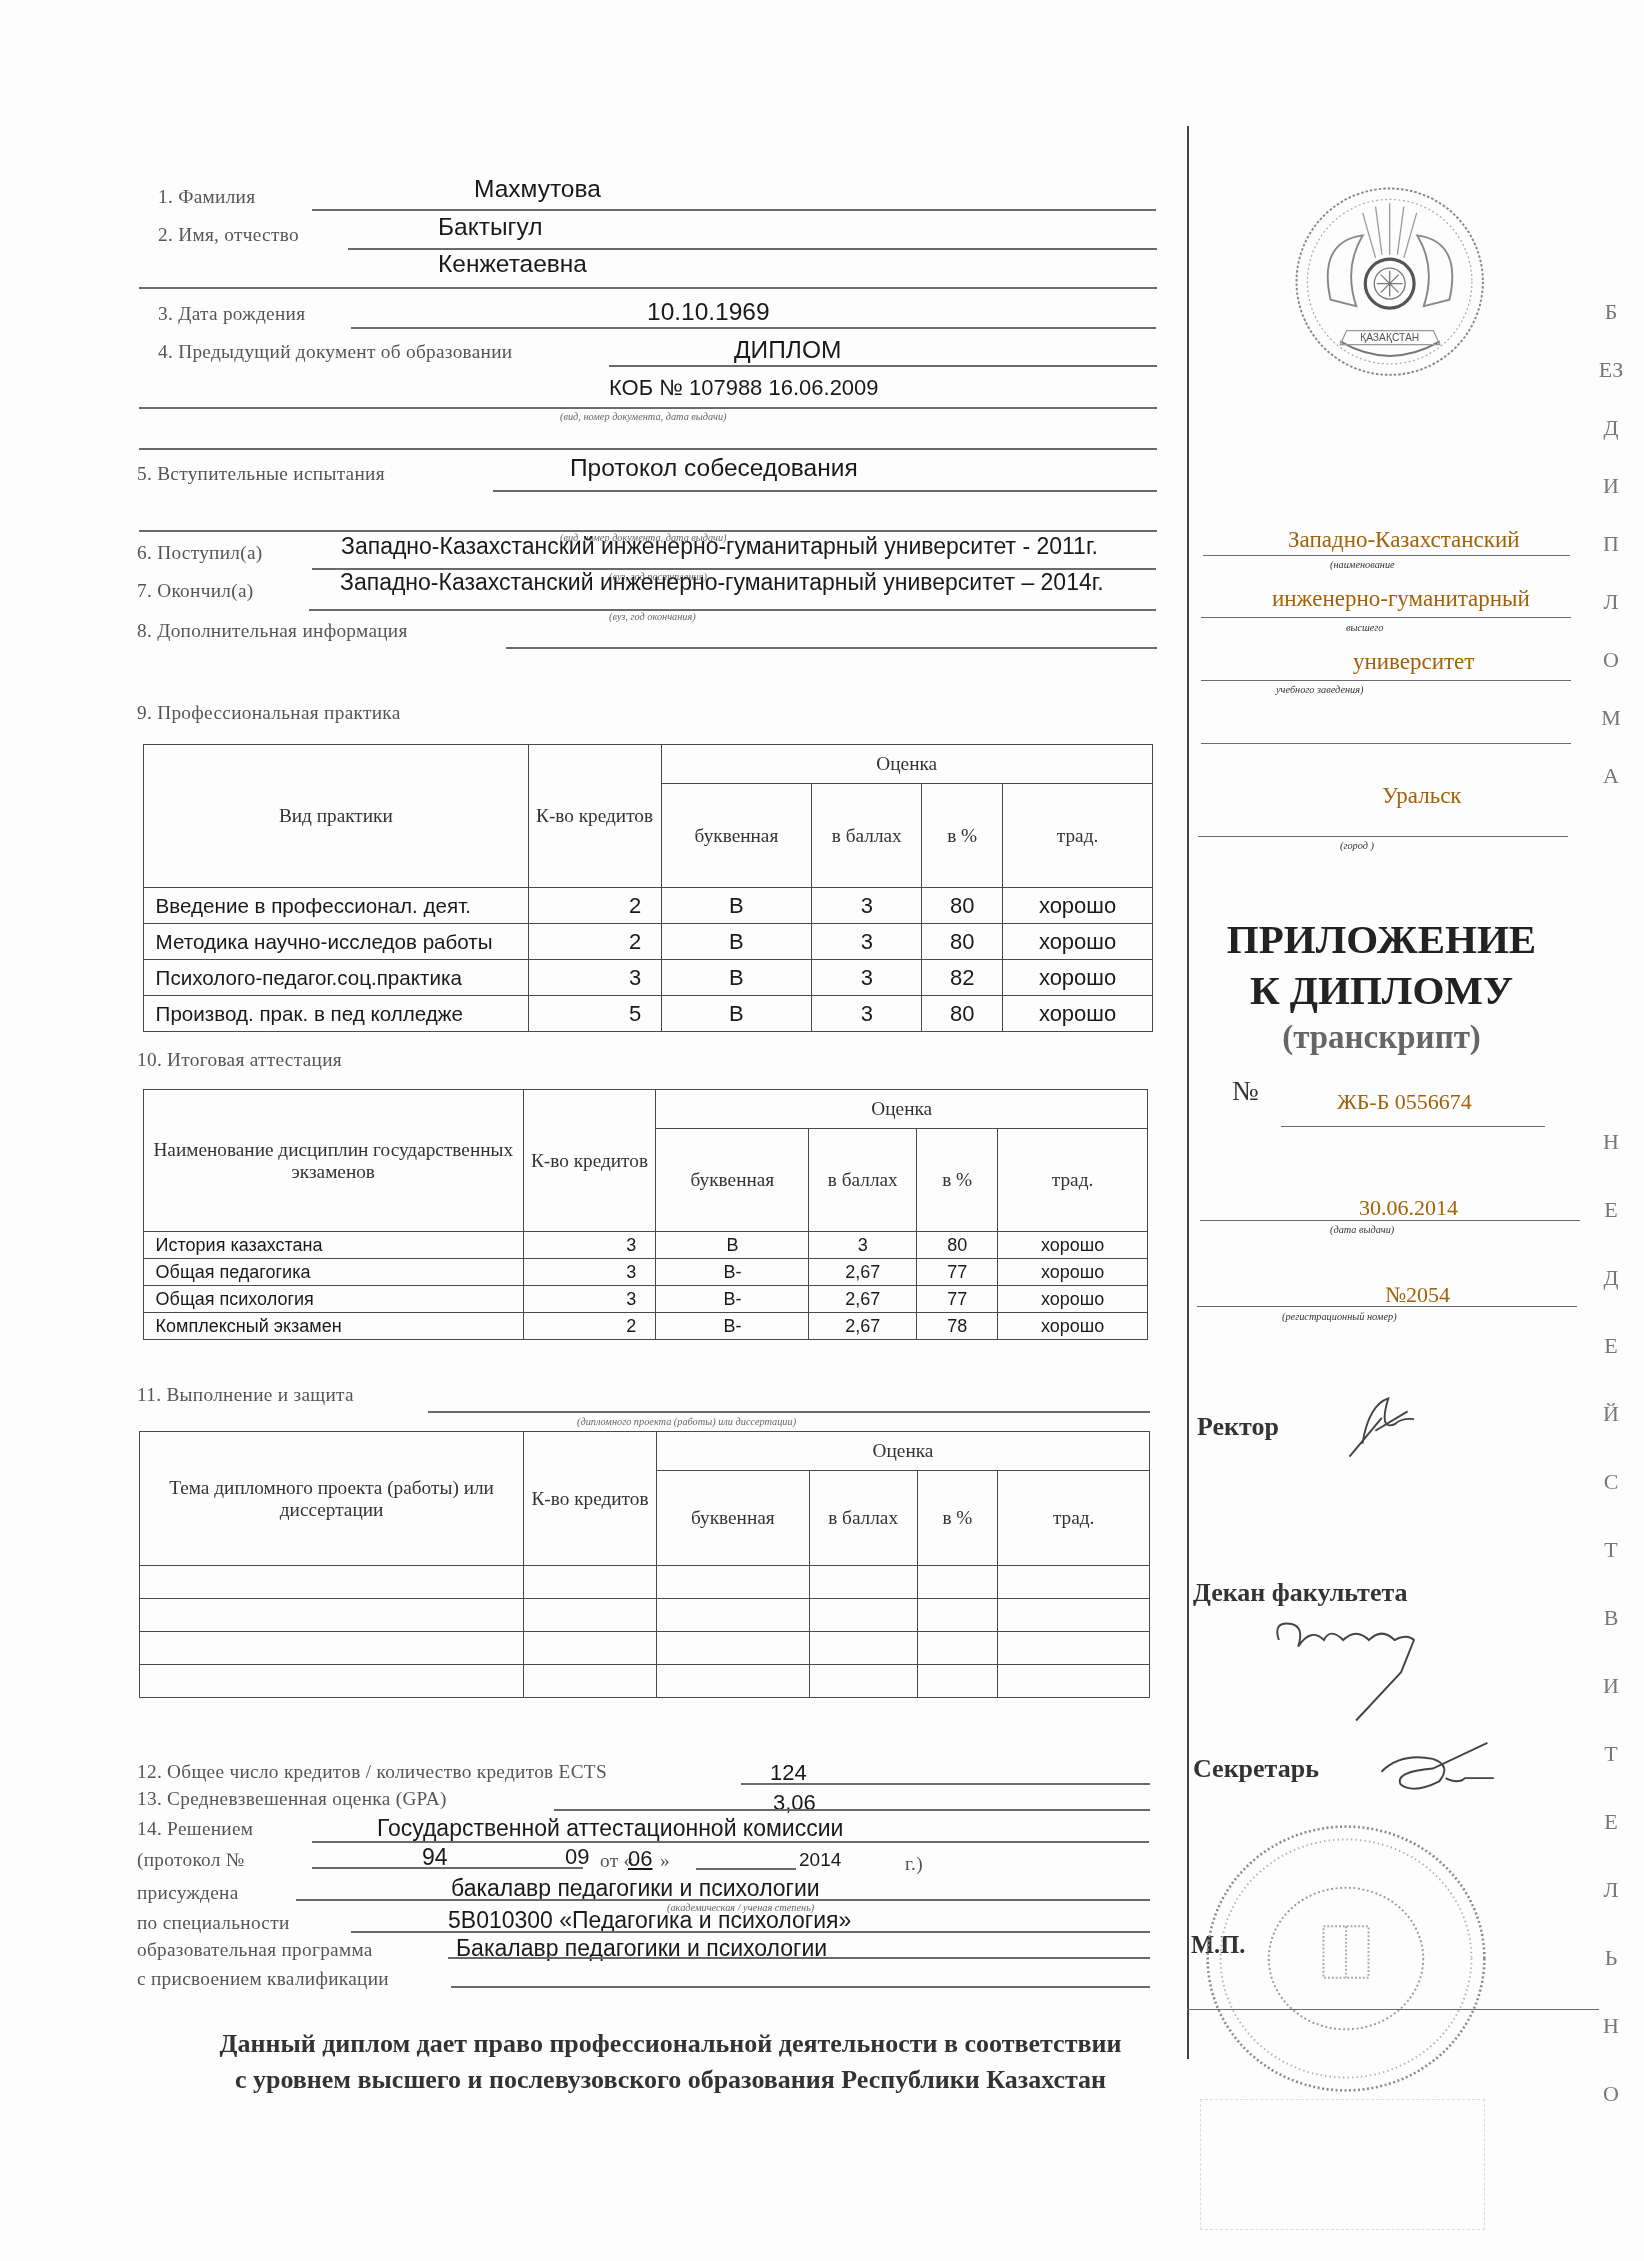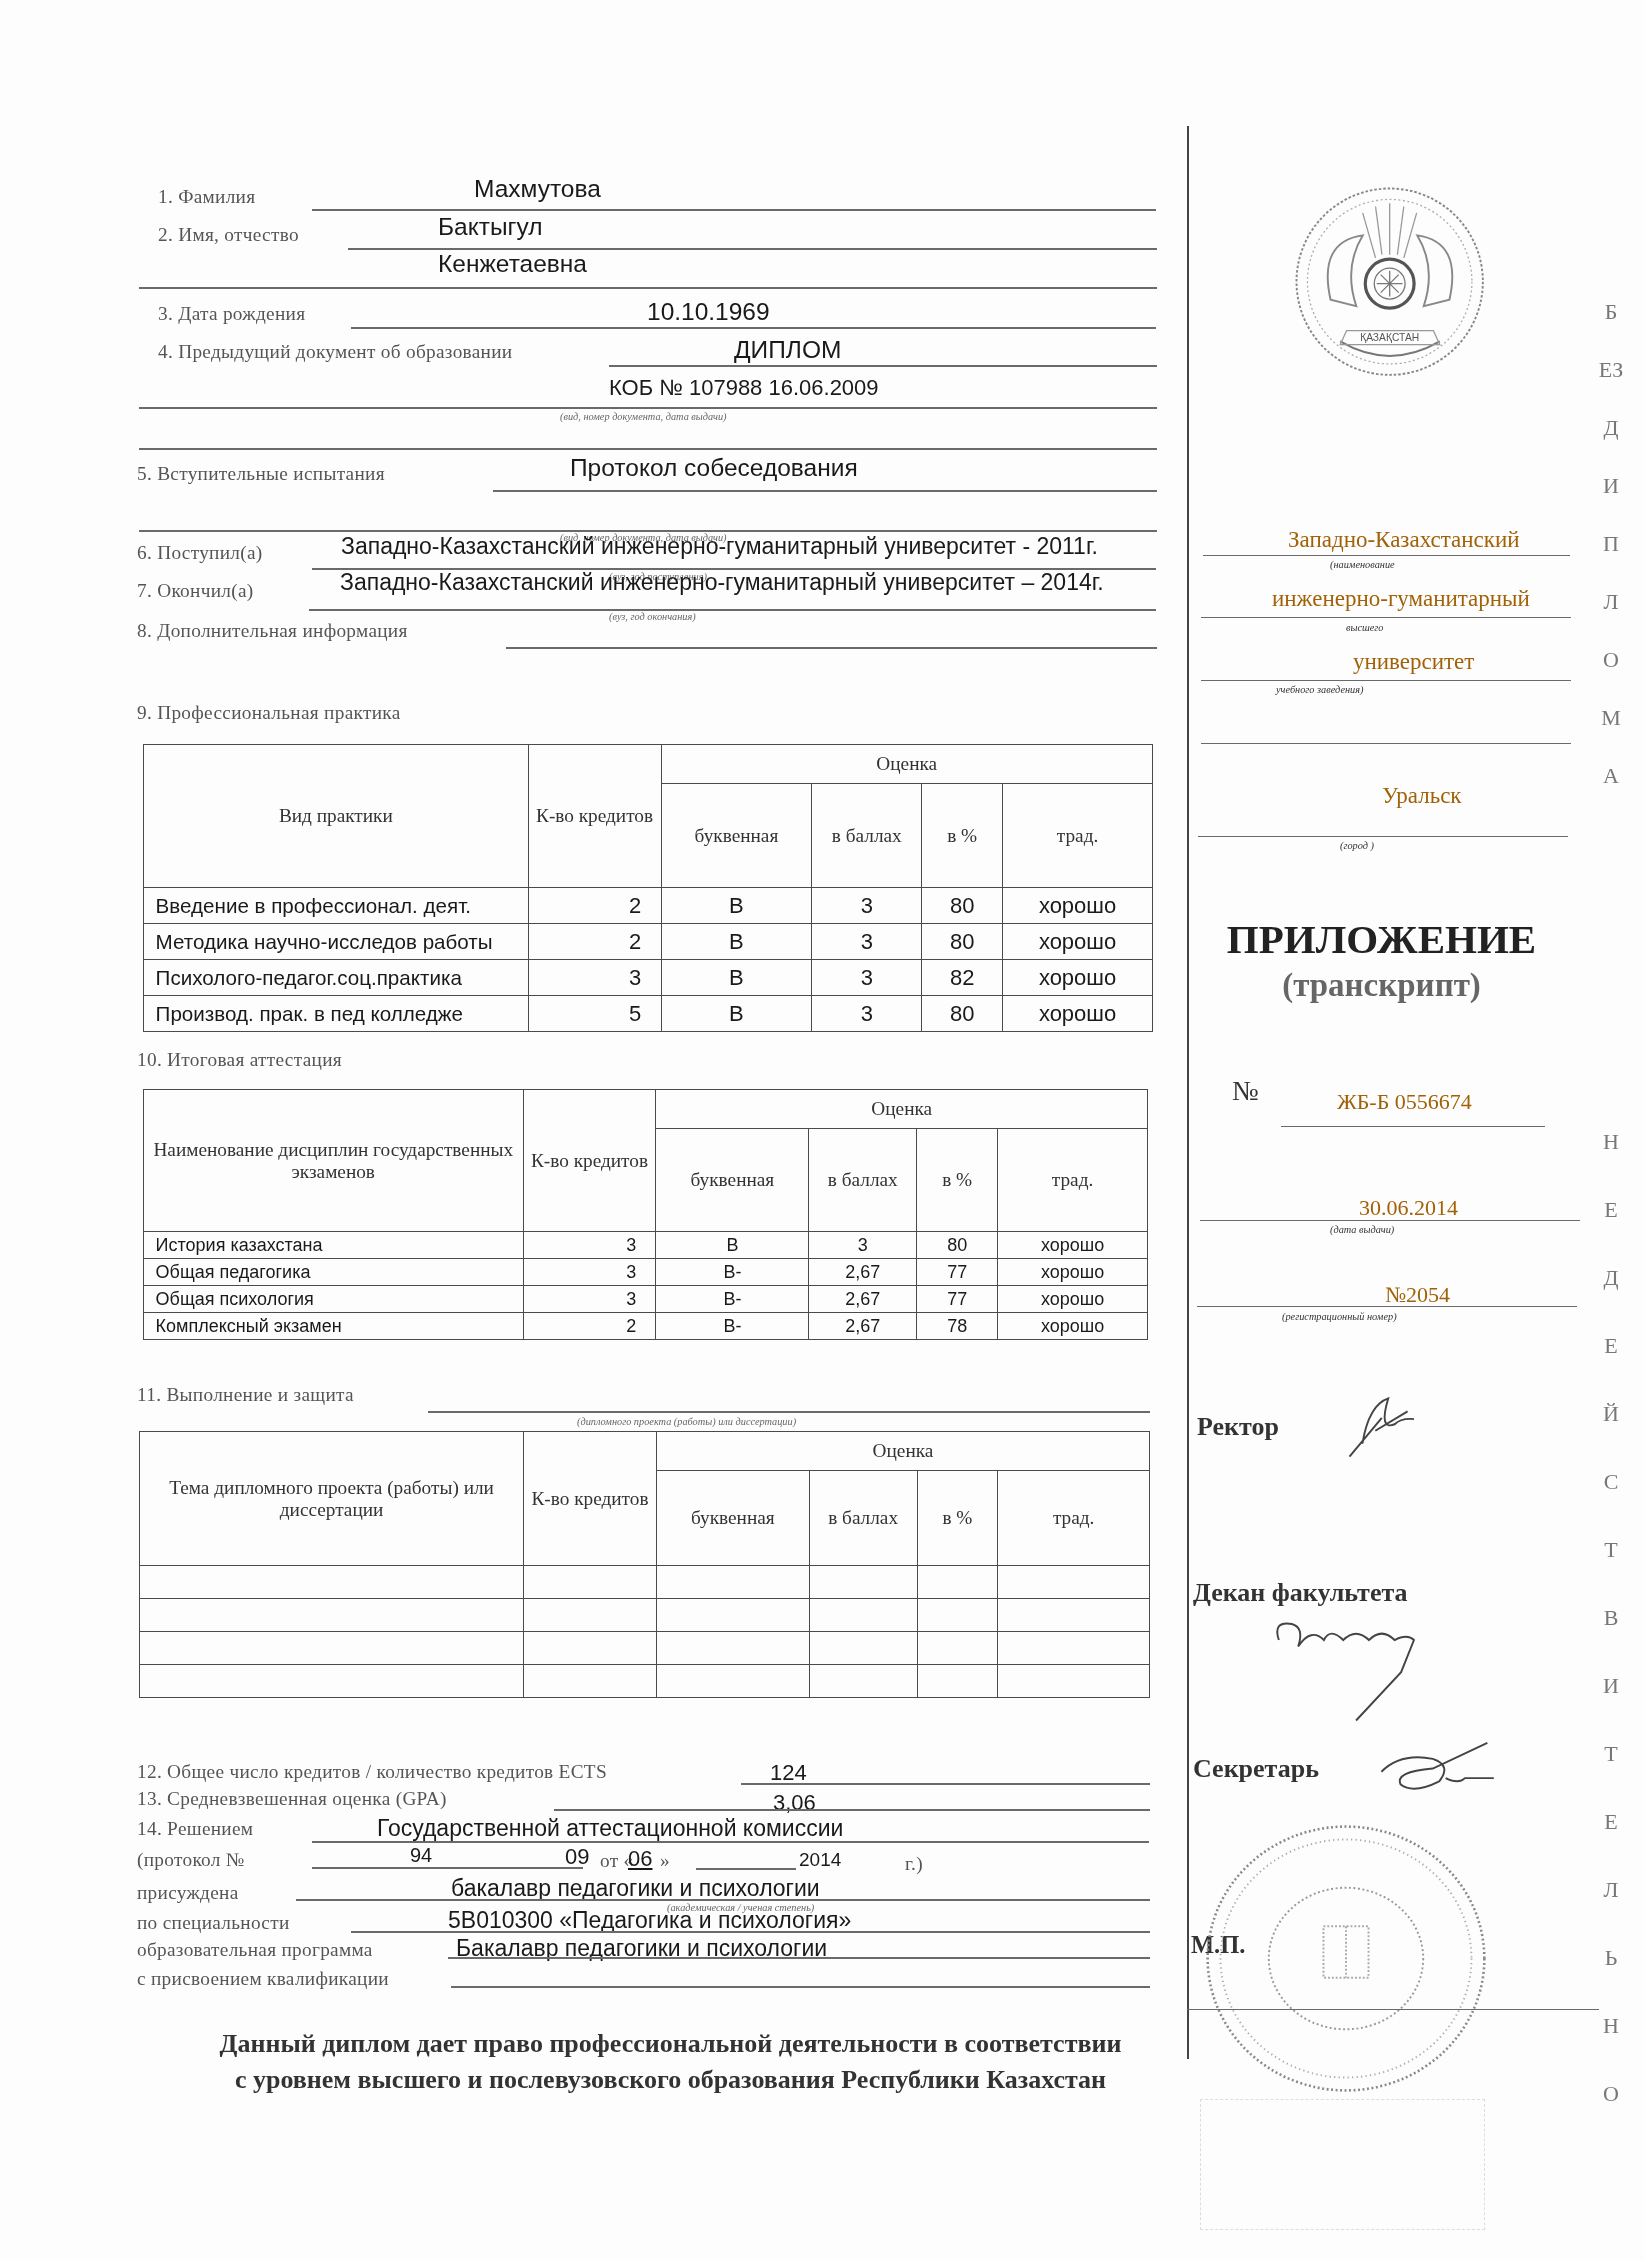--- a/index.html
+++ b/index.html
@@ -261,21 +261,21 @@
 
   <span class="lbl" style="left:137px;top:1788px;">13. Средневзвешенная оценка (GPA)</span>
   <span class="val" style="left:773px;top:1790px;font-size:22px;">3,06</span>
   <div class="line" style="left:554px;top:1809px;width:596px;"></div>
 
   <span class="lbl" style="left:137px;top:1818px;">14. Решением</span>
   <span class="val" style="left:377px;top:1815px;font-size:23px;">Государственной аттестационной комиссии</span>
   <div class="line" style="left:312px;top:1841px;width:837px;"></div>
 
   <span class="lbl" style="left:137px;top:1849px;">(протокол №</span>
-  <span class="val" style="left:410px;top:1844px;font-size:20px;">94</span>
+  <span class="val" style="left:422px;top:1844px;font-size:23px;">94</span>
   <span class="val" style="left:565px;top:1844px;font-size:22px;">09</span>
   <div class="line" style="left:312px;top:1867px;width:271px;"></div>
   <span class="lbl" style="left:600px;top:1850px;">от «</span>
   <span class="val" style="left:628px;top:1846px;font-size:22px;text-decoration:underline;">06</span>
   <span class="lbl" style="left:660px;top:1850px;">»</span>
   <div class="line" style="left:696px;top:1868px;width:100px;"></div>
   <span class="val" style="left:799px;top:1849px;font-size:19px;">2014</span>
   <span class="lbl" style="left:905px;top:1853px;">г.)</span>
 
   <span class="lbl" style="left:137px;top:1882px;">присуждена</span>
@@ -337,20 +337,21 @@
   <span class="cap rt" style="left:1276px;top:684px;">учебного заведения)</span>
 
   <div class="line" style="left:1201px;top:743px;width:370px;height:1.3px;"></div>
 
   <span class="rt rt-val" style="left:1382px;top:783px;">Уральск</span>
   <div class="line" style="left:1198px;top:836px;width:370px;height:1.3px;"></div>
   <span class="cap rt" style="left:1340px;top:840px;">(город )</span>
 
   <div class="rt title" style="left:1211px;top:914px;width:341px;">
     <div>ПРИЛОЖЕНИЕ</div>
+    <div>К ДИПЛОМУ</div>
     <div style="font-size:33px;font-weight:bold;color:#666;">(транскрипт)</div>
   </div>
 
   <span class="rt" style="left:1232px;top:1075px;font-size:28px;">№</span>
   <span class="rt rt-val" style="left:1337px;top:1089px;font-size:22px;">ЖБ-Б 0556674</span>
   <div class="line" style="left:1281px;top:1126px;width:264px;height:1.3px;"></div>
 
   <span class="rt rt-val" style="left:1359px;top:1195px;font-size:22px;">30.06.2014</span>
   <div class="line" style="left:1200px;top:1220px;width:380px;height:1.3px;"></div>
   <span class="cap rt" style="left:1330px;top:1224px;">(дата выдачи)</span>

